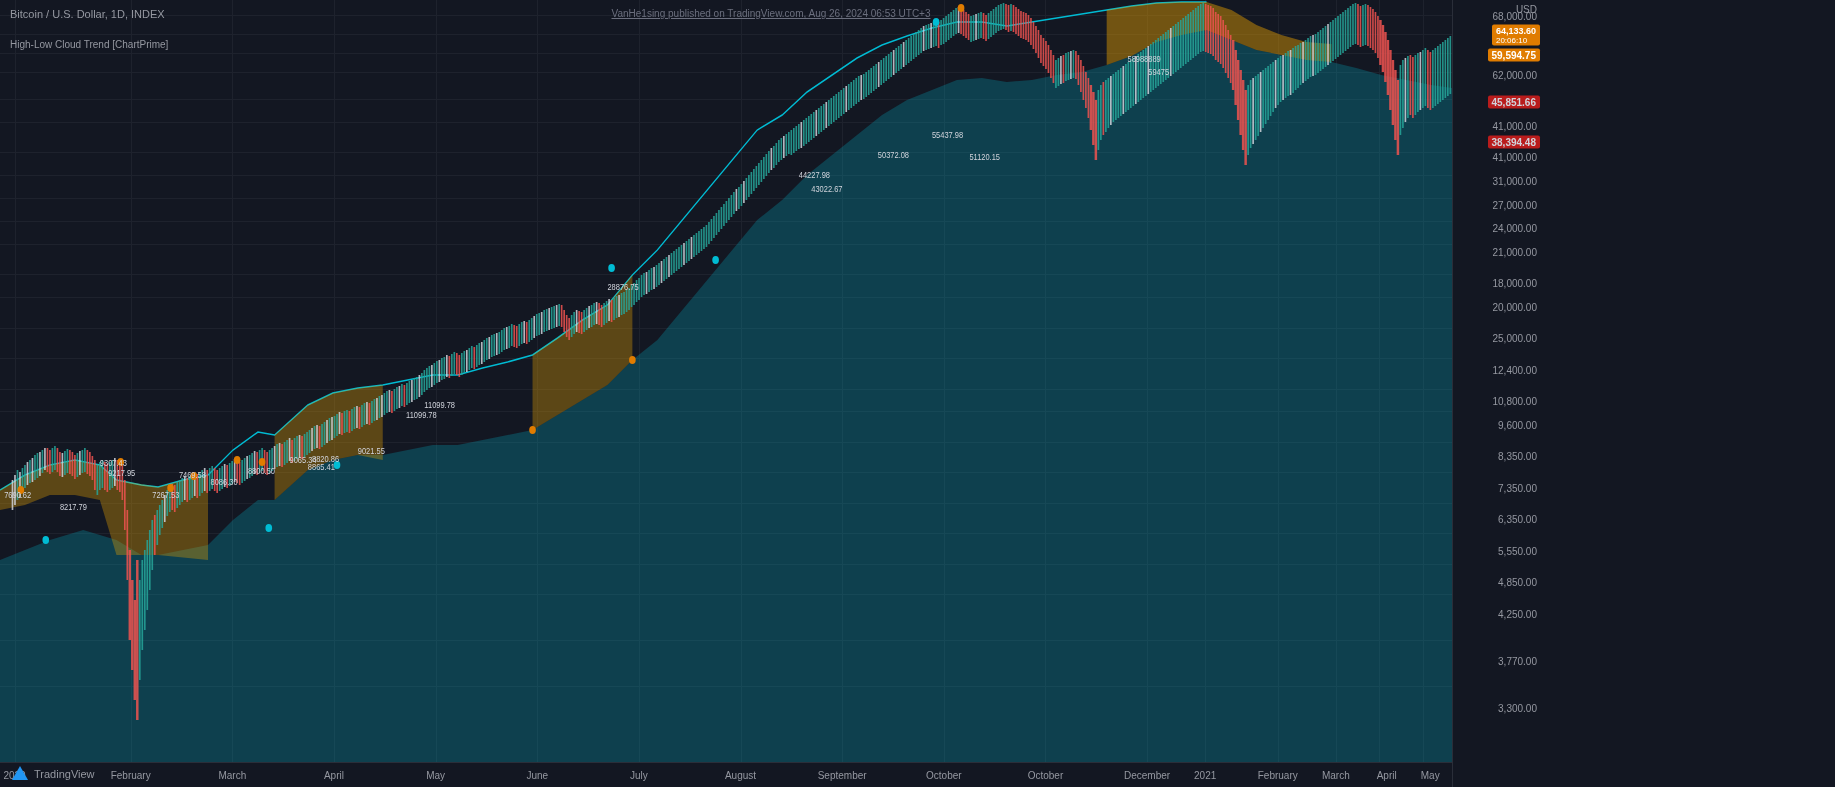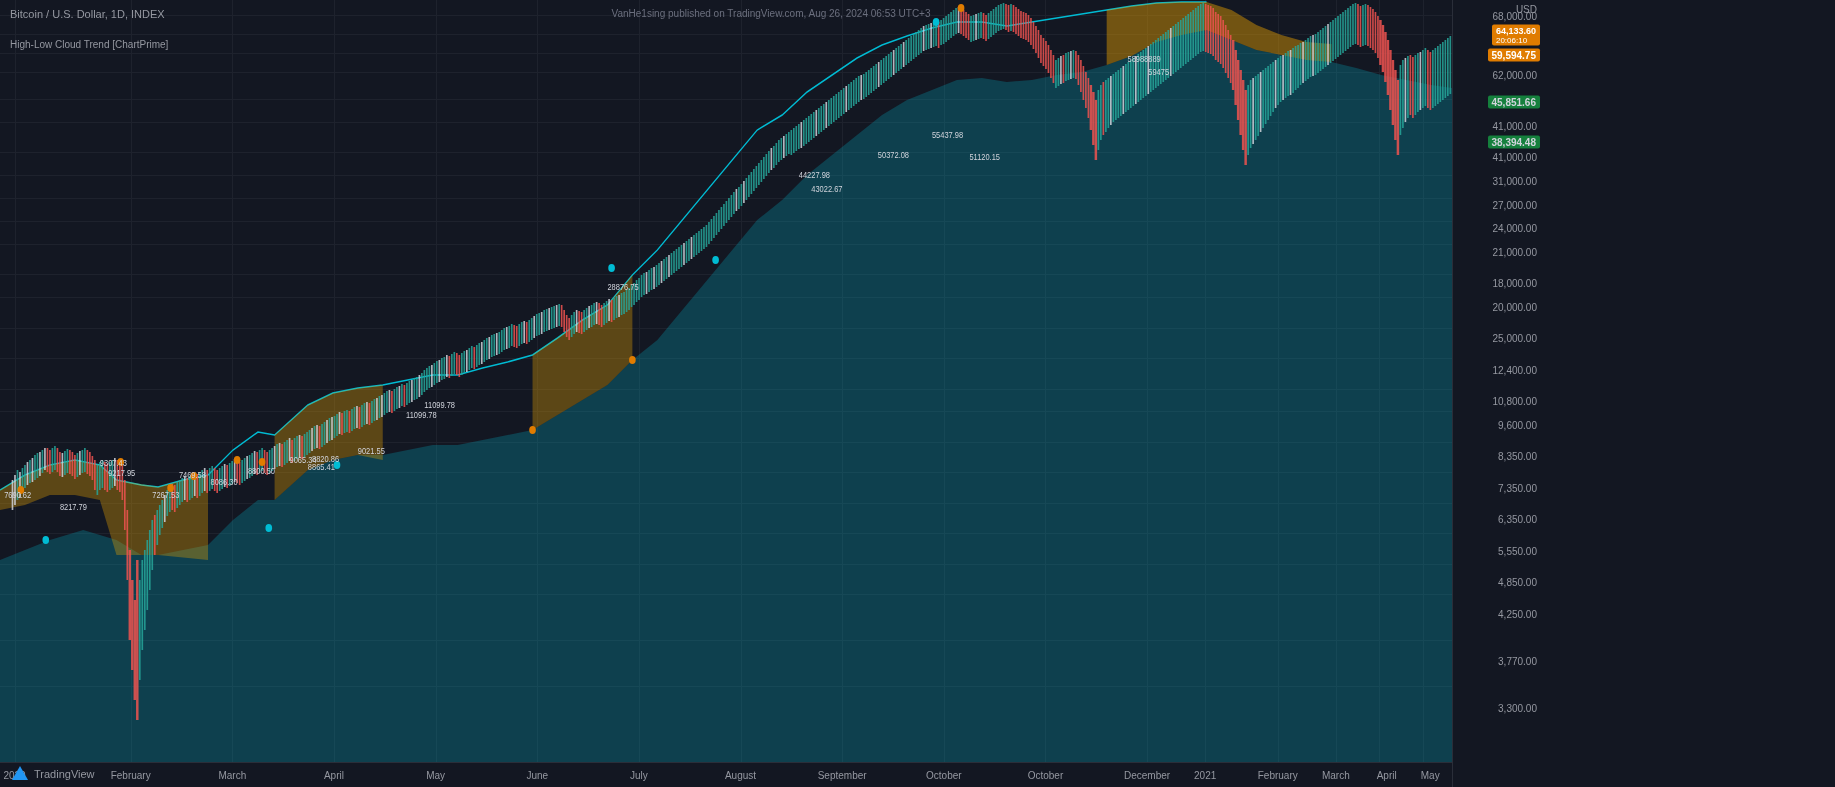--- a/index.html
+++ b/index.html
@@ -40,20 +40,21 @@
     }
 
     #publisher-info {
       position: absolute;
       top: 8px;
       left: 50%;
       transform: translateX(-50%);
       font-size: 10px;
       color: #6b6f7e;
       z-index: 10;
+      text-decoration: underline;
     }
 
     #price-scale {
       position: absolute;
       right: 0;
       top: 0;
       width: 90px;
       height: 100%;
       background: #131722;
       border-left: 1px solid #2a2e39;
@@ -79,21 +80,21 @@
       transform: translateY(-50%);
       z-index: 20;
     }
 
     .price-badge-orange {
       background: #e07c00;
       color: #fff;
     }
 
     .price-badge-dark {
-      background: #15803d;
+      background: #b91c1c;
       color: #d1d4dc;
     }
 
     
     #chart-area {
       position: absolute;
       left: 0;
       top: 0;
       right: 90px;
       bottom: 25px;

